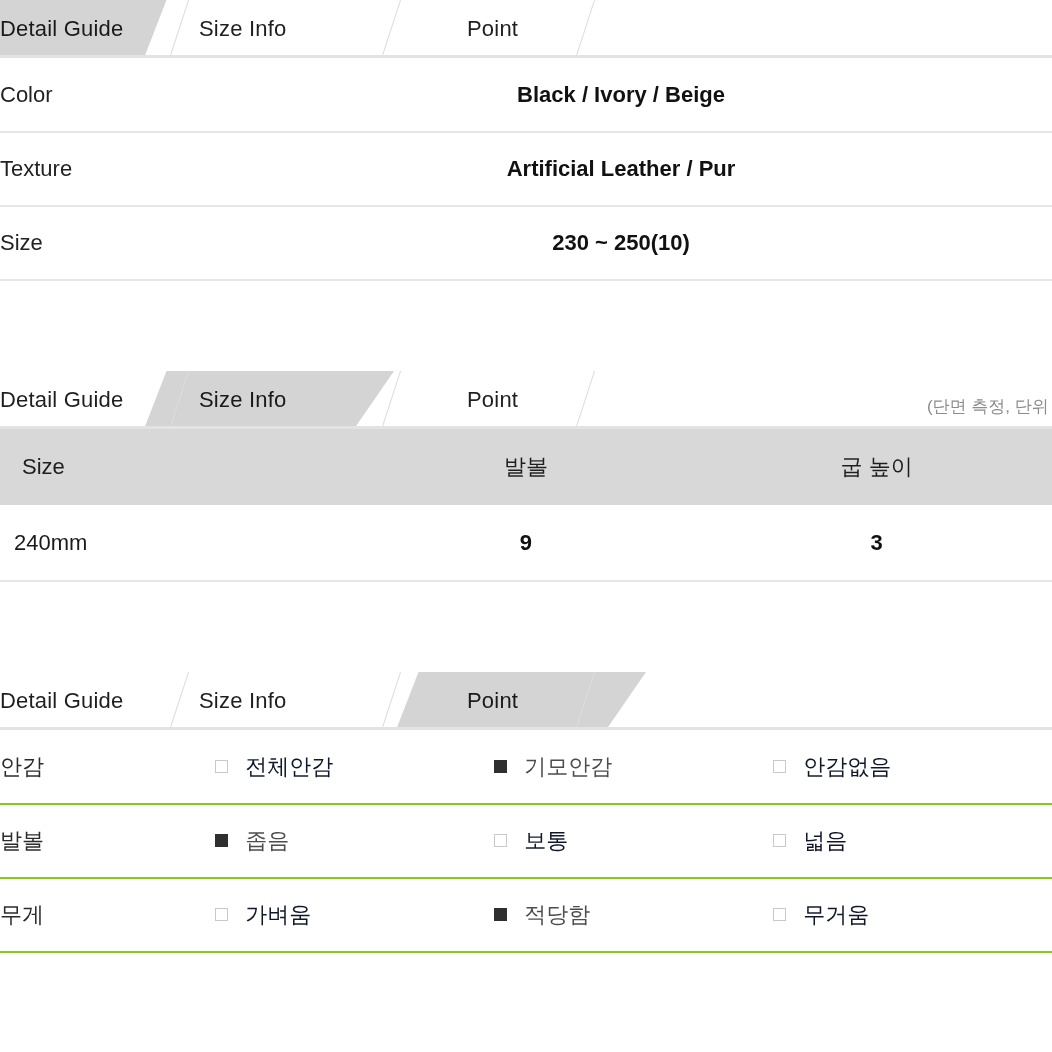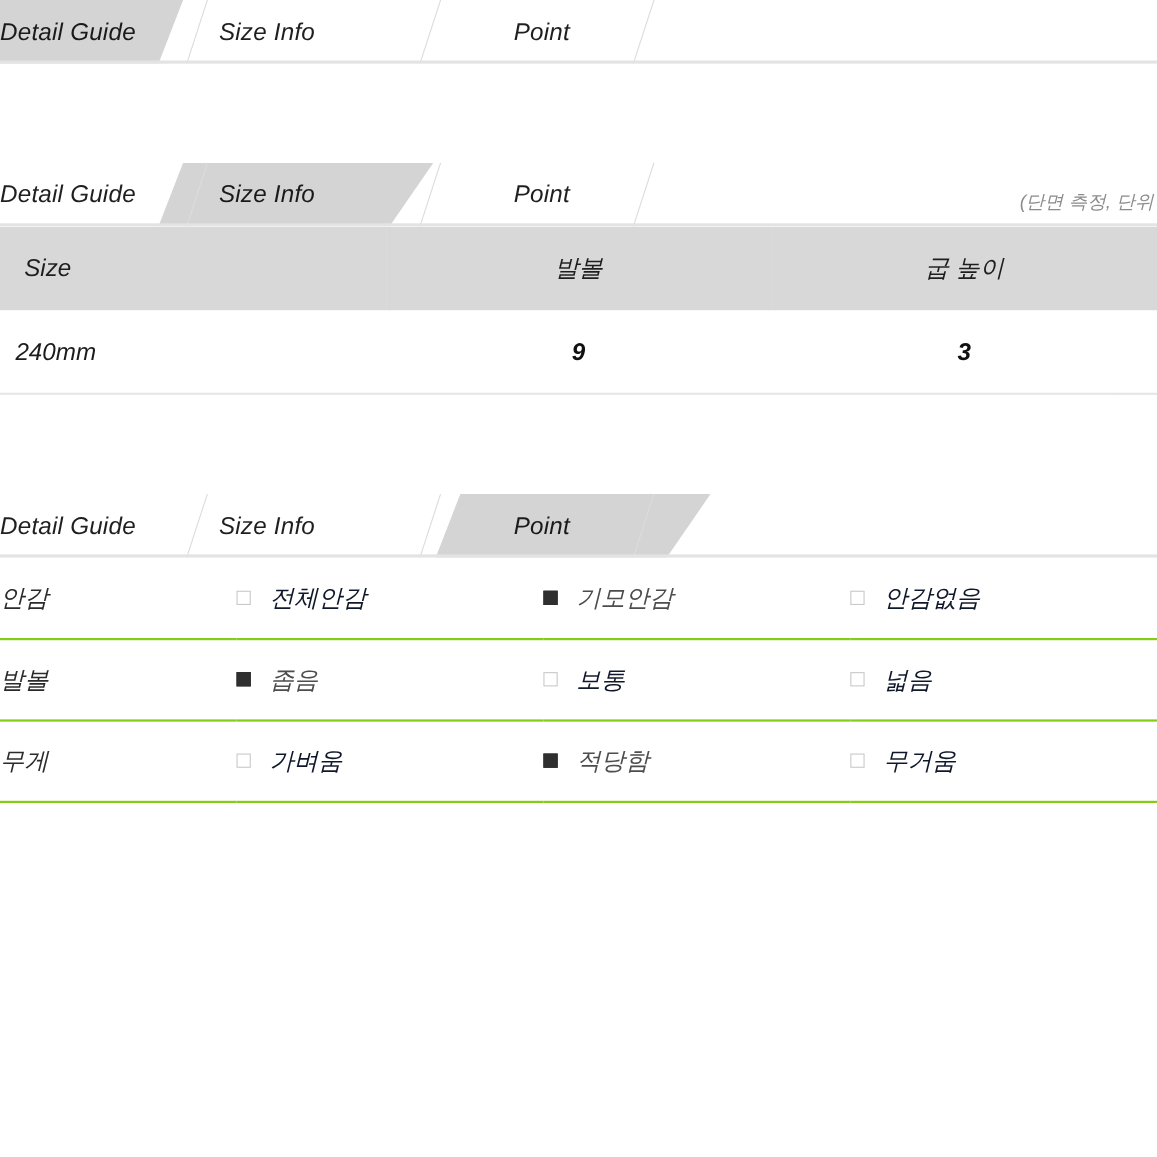--- a/index.html
+++ b/index.html
@@ -15,21 +15,20 @@
     overflow: hidden;
     font-family: "Liberation Sans", "DejaVu Sans", sans-serif;
     color: #222222;
     -webkit-font-smoothing: antialiased;
   }
 
   .page {
     position: relative;
     width: 1013px;
     height: 1052px;
-    font-style: italic;
   }
 
   
   .tabbar {
     position: relative;
     width: 1052px;
     height: 58px;
     background: #ffffff;
     overflow: hidden;
   }
@@ -203,20 +202,36 @@
       <span class="tab-label" style="left:55px;">Size Info</span>
     </div>
     <div class="tab tab-shape-3">
       <span class="tab-label" style="left:71px;">Point</span>
     </div>
     <div class="tab-sep" style="left:190px;"></div>
     <div class="tab-sep" style="left:402px;"></div>
     <div class="tab-sep" style="left:596px;"></div>
   </div>
 
+  <table class="spec-table">
+    <tbody>
+      <tr>
+        <td class="spec-label">Color</td>
+        <td class="spec-value">Black / Ivory / Beige</td>
+      </tr>
+      <tr>
+        <td class="spec-label">Texture</td>
+        <td class="spec-value">Artificial Leather / Pur</td>
+      </tr>
+      <tr>
+        <td class="spec-label">Size</td>
+        <td class="spec-value">230 ~ 250(10)</td>
+      </tr>
+    </tbody>
+  </table>
 
   <div class="gap"></div>
 
   <div class="tabbar">
     <div class="tab tab-shape-1">
       <span class="tab-label" style="left:30px;">Detail Guide</span>
     </div>
     <div class="tab tab-shape-2 is-active">
       <span class="tab-label" style="left:55px;">Size Info</span>
     </div>

